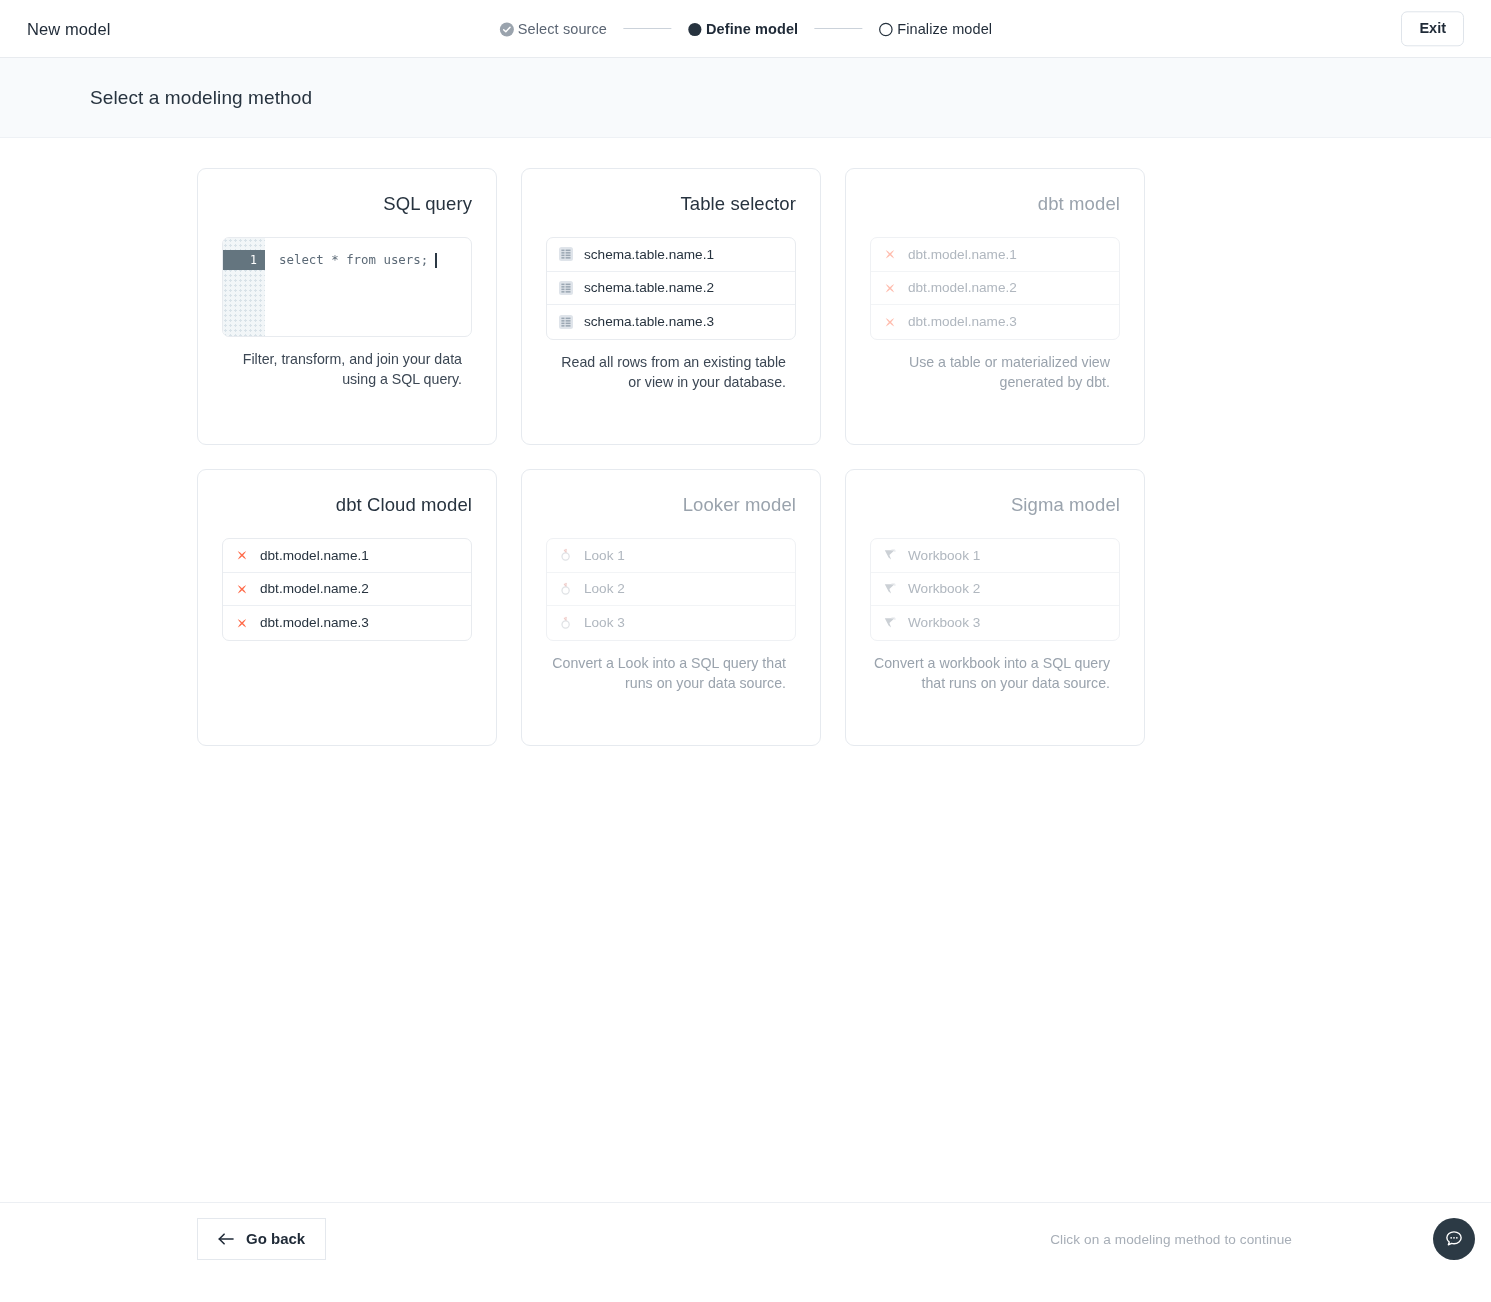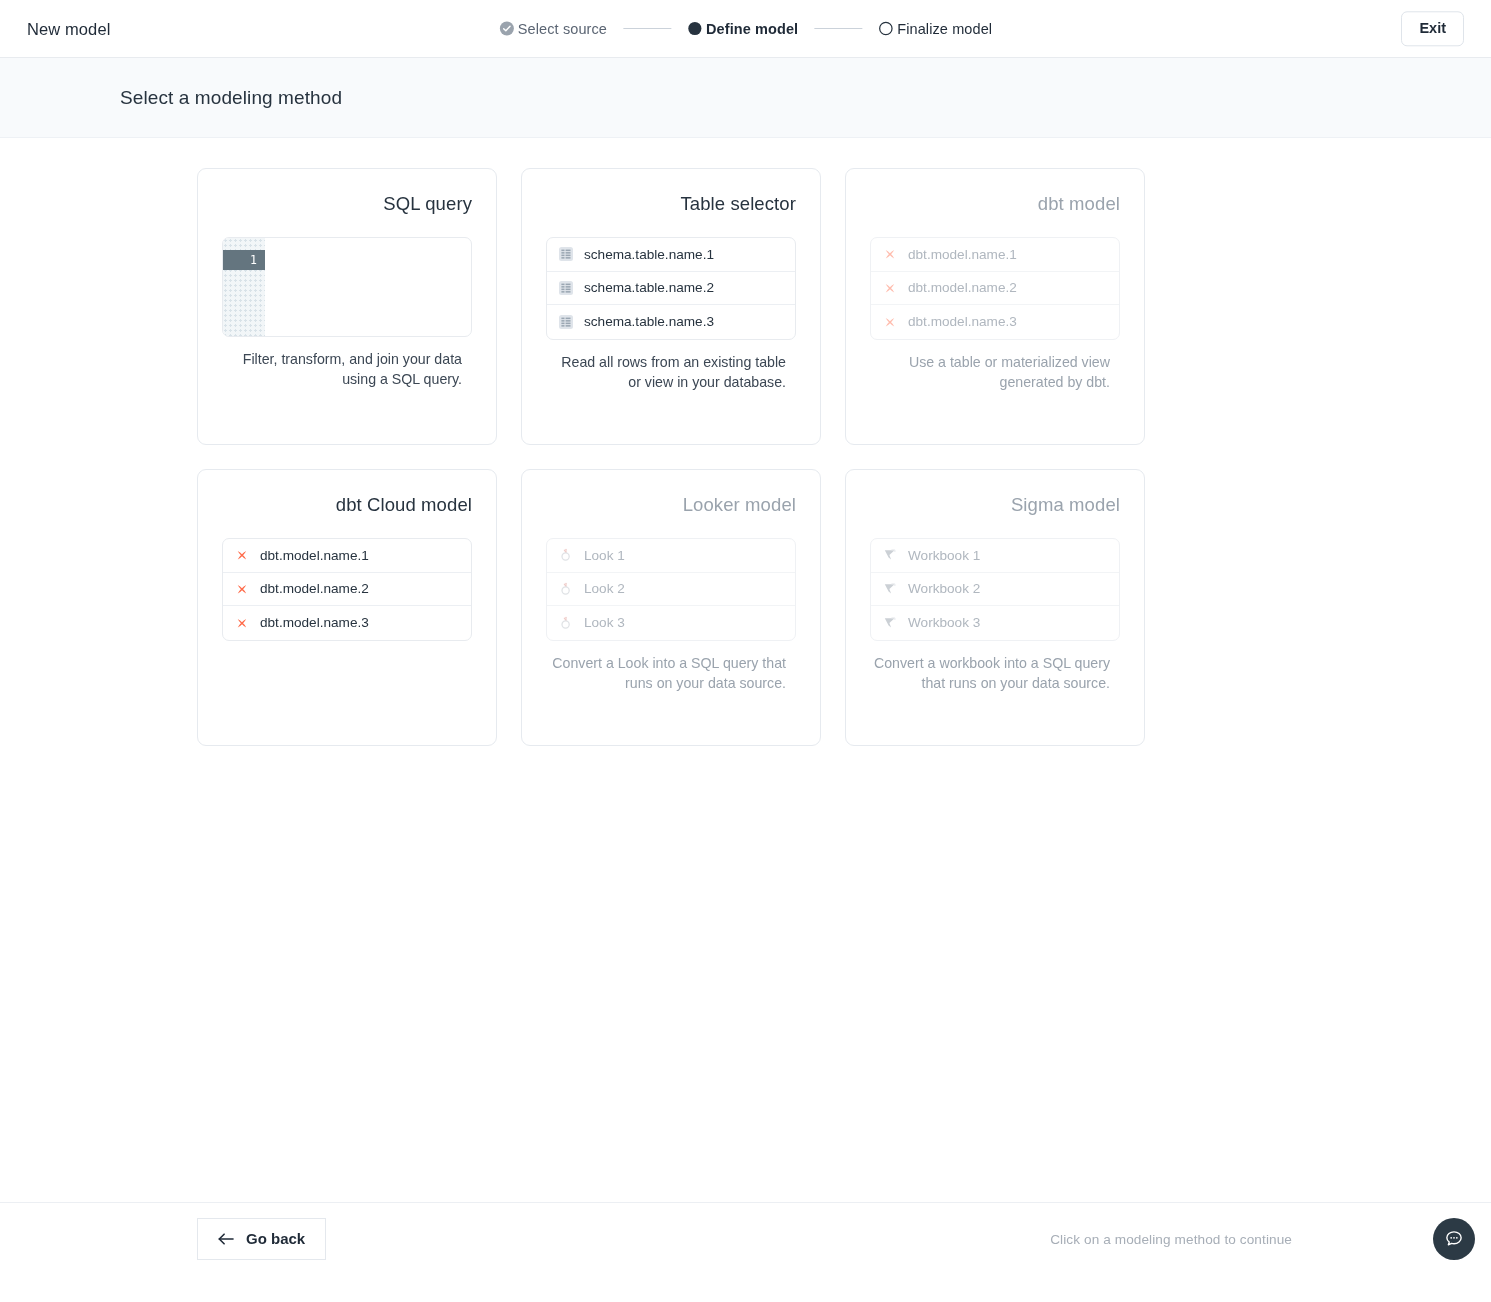--- a/index.html
+++ b/index.html
@@ -51,21 +51,21 @@
     top: 50%;
     transform: translate(-50%, -50%);
     display: flex;
     align-items: center;
     gap: 0;
     white-space: nowrap;
   }
 
   .step {
     display: flex;
-    align-items: center;
+    align-items: flex-end;
     gap: 4px;
   }
 
   .step-label {
     font-size: 14.5px;
     letter-spacing: 0.1px;
   }
   .step.done .step-label   { color: #5b6573; font-weight: 400; }
   .step.active .step-label { color: #1f2a37; font-weight: 700; }
   .step.todo .step-label   { color: #1f2a37; font-weight: 400; }
@@ -101,21 +101,21 @@
   }
 
   
   .subheader {
     flex: 0 0 80px;
     height: 80px;
     background: #f8fafc;
     border-bottom: 1px solid #eef1f5;
     display: flex;
     align-items: center;
-    padding-left: 120px;
+    padding-left: 90px;
     text-align: right;
   }
   .subheader-title {
     font-size: 19px;
     font-weight: 400;
     color: #27333f;
     letter-spacing: 0.1px;
   }
 
   
@@ -342,20 +342,26 @@
 
   <div class="main">
     <div class="card-grid">
 
       <div class="card">
         <div class="card-title">SQL query</div>
         <div class="editor">
           <div class="gutter">
             <div class="gutter-num">1</div>
           </div>
+          <div class="code-area">
+            <div class="code-line">
+              <span>select * from users;</span>
+              <span class="caret"></span>
+            </div>
+          </div>
         </div>
         <div class="card-desc">Filter, transform, and join your data using a SQL query.</div>
       </div>
 
       <div class="card">
         <div class="card-title">Table selector</div>
         <div class="row-list">
           <div class="row">
             <svg class="row-ico" viewBox="0 0 16 16">
               <rect x="1" y="1" width="14" height="14" rx="2.5" fill="#dfe4ea"></rect>

